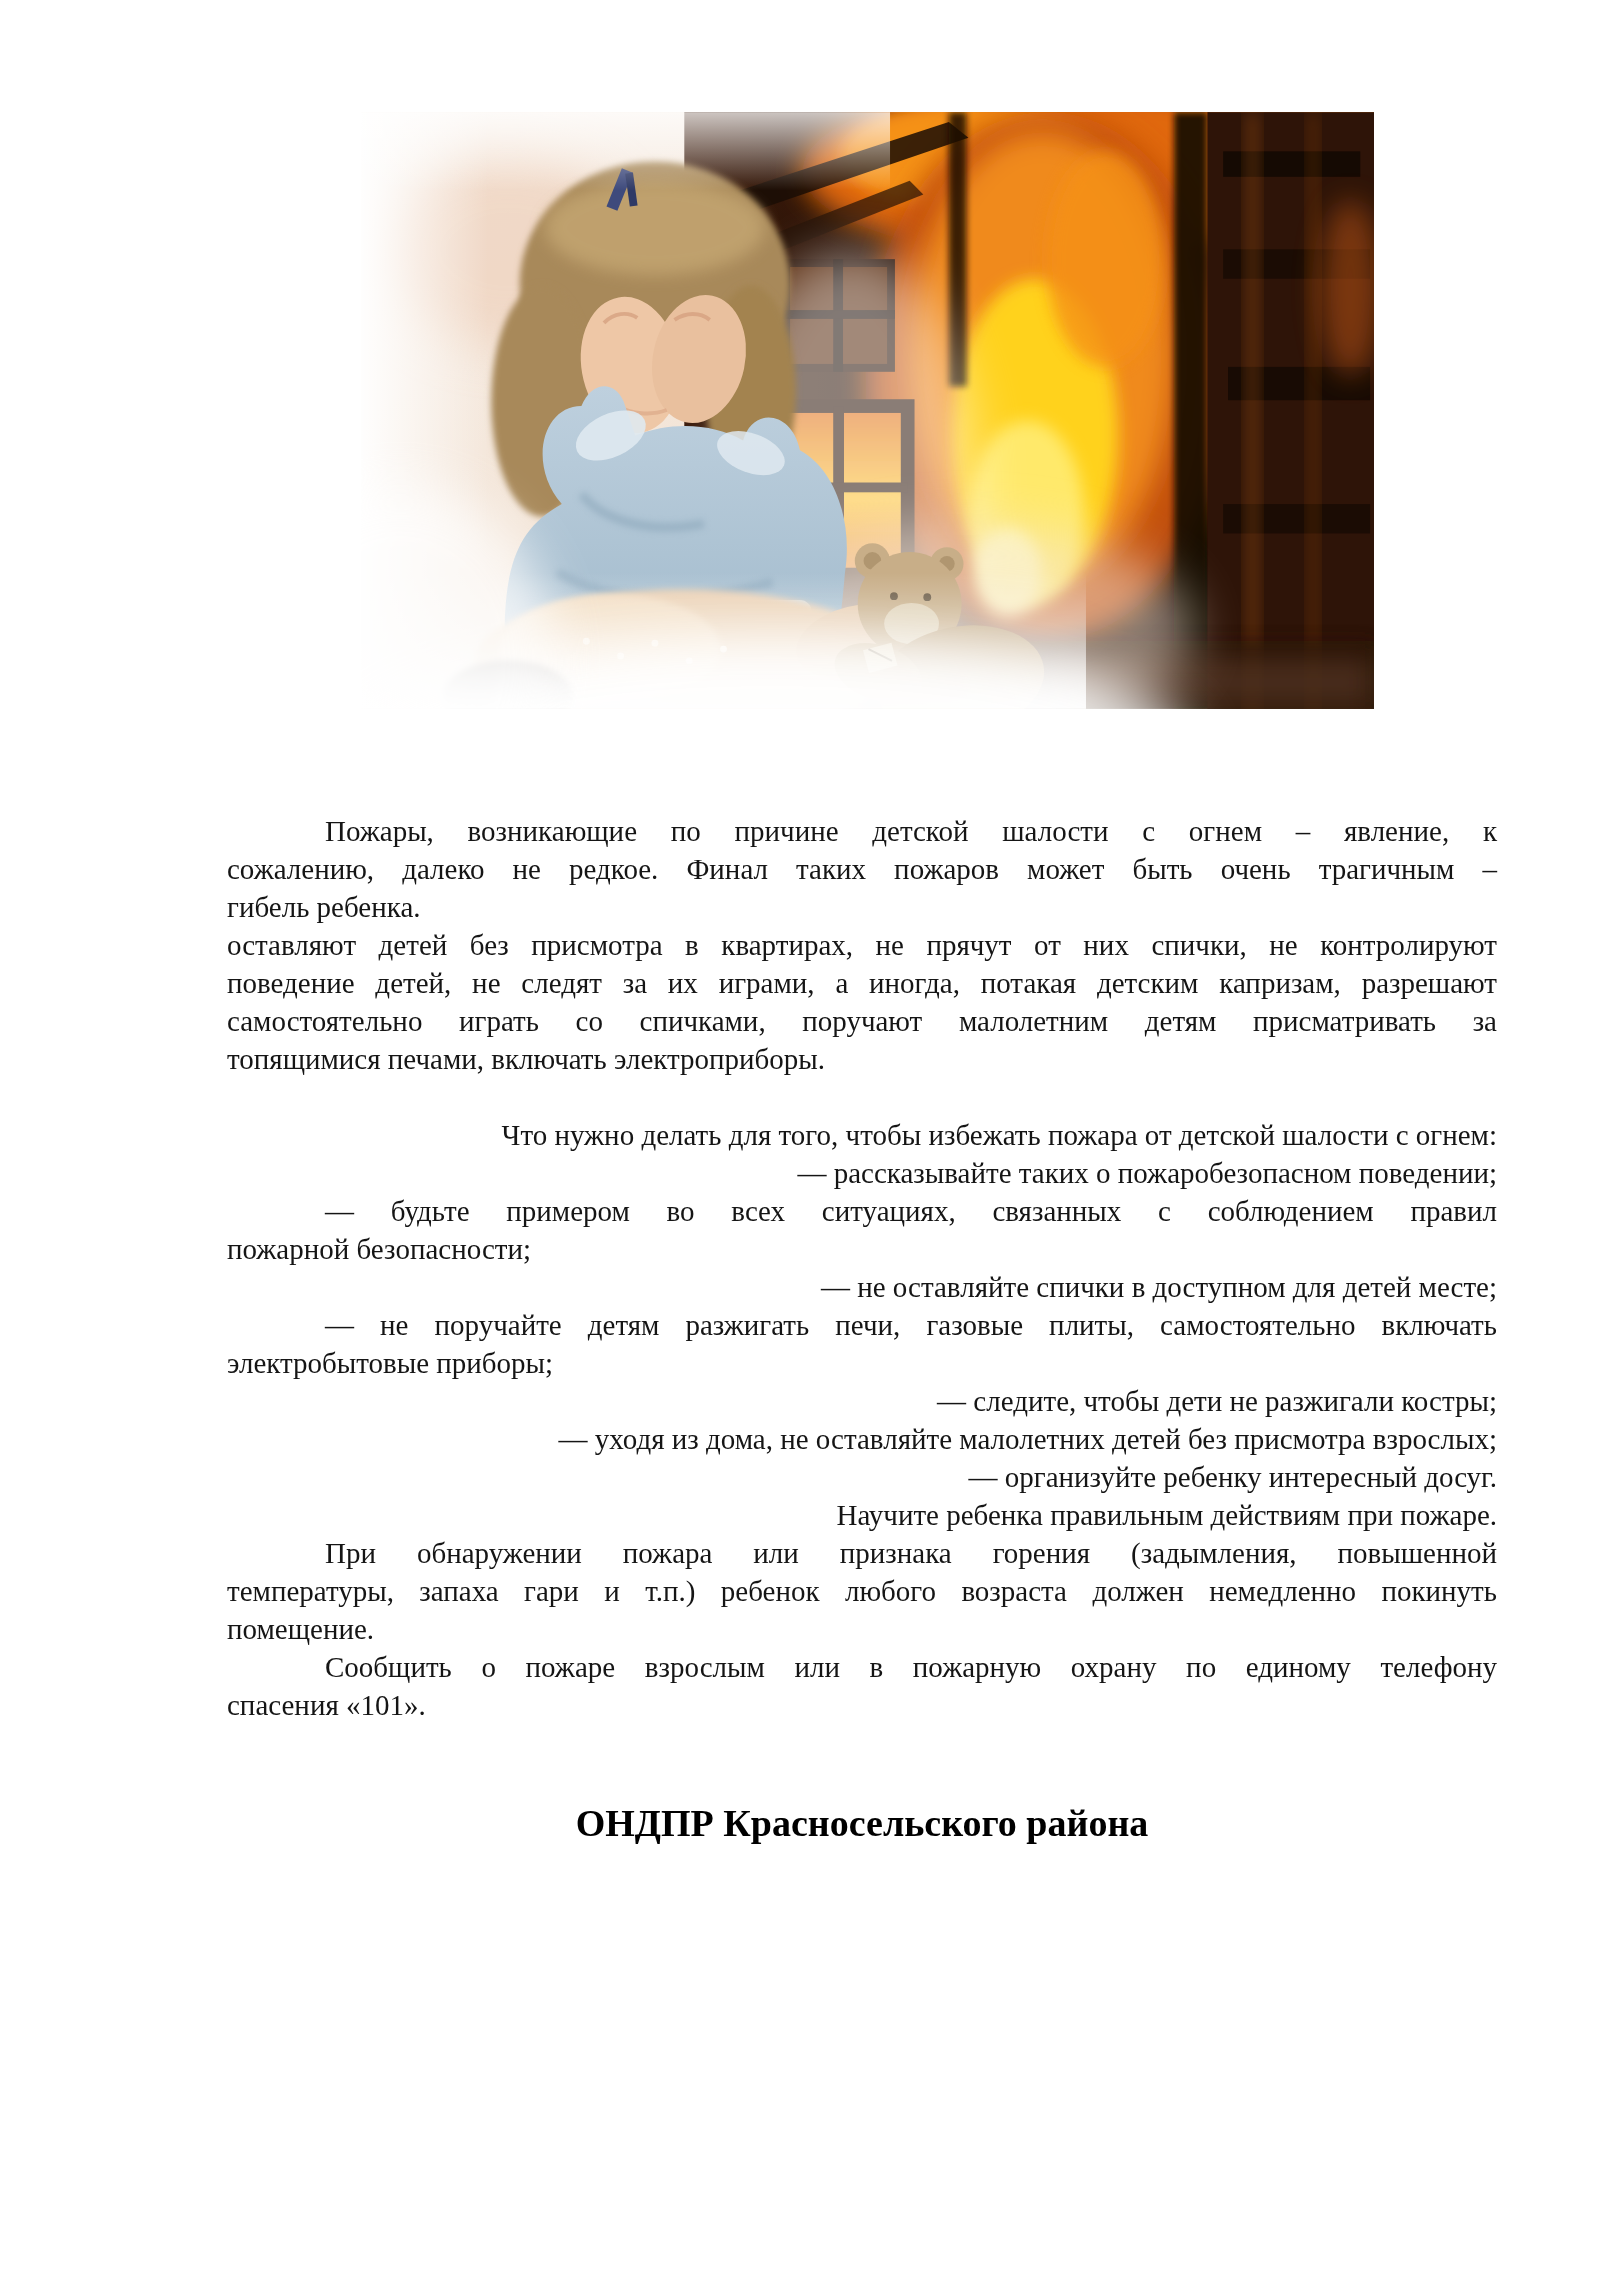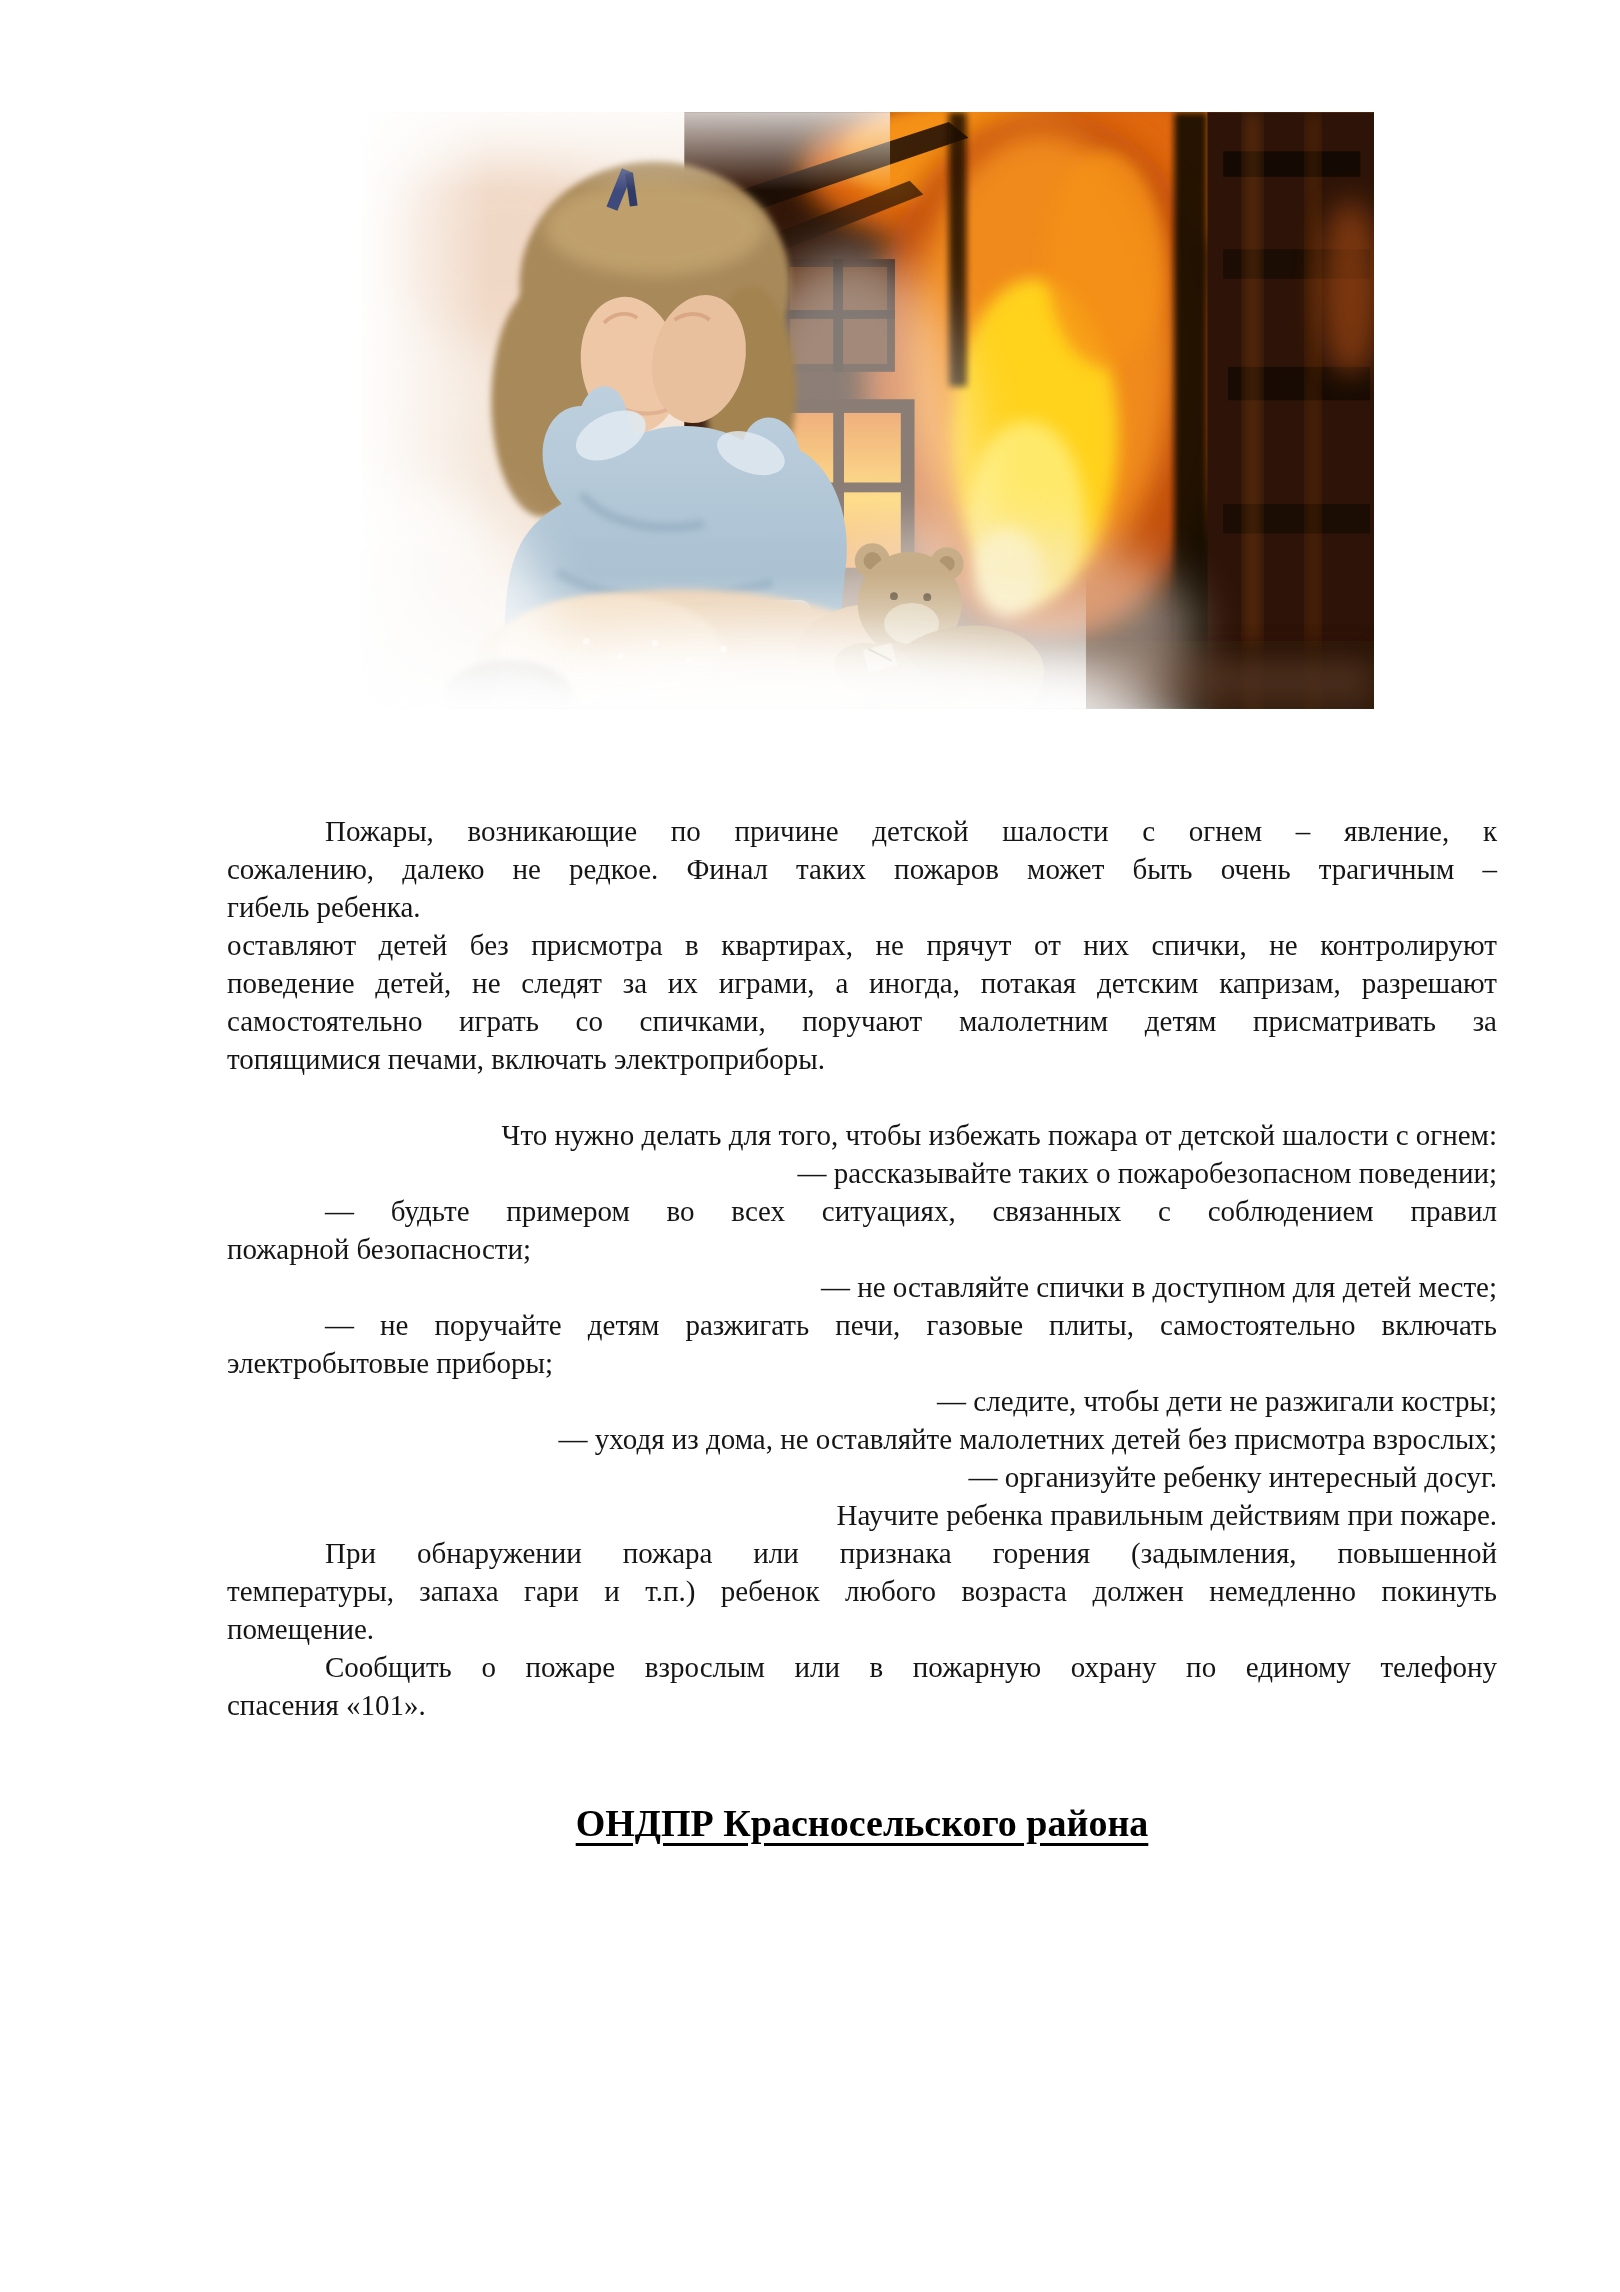--- a/index.html
+++ b/index.html
@@ -8,21 +8,21 @@
   .photo{position:absolute;left:361px;top:112px;width:1013px;height:597px;overflow:hidden;}
   .photo svg{display:block;width:1013px;height:597px;}
   .textblock{position:absolute;left:227px;top:784px;width:1270px;
              font-size:29px;line-height:38px;color:#151515;margin-top:28px;}
   .ln{min-height:38px;white-space:normal;}
   .ln.ind{text-indent:98px;text-align:right;}
   .ln.j{text-align:justify;text-align-last:justify;}
   .spacer{height:38px;}
   .footer-title{position:absolute;left:227px;top:1800px;width:1270px;text-align:center;
                 font-weight:bold;font-size:38px;line-height:47px;color:#000;}
-  .footer-title span{text-decoration:underline;text-decoration-thickness:2.9px;text-underline-offset:6.9px;text-align:right;}
+  .footer-title span{text-decoration-thickness:2.9px;text-underline-offset:6.9px;text-align:right;}
 </style>
 </head>
 <body>
 
 <div class="page">
 
   <div class="photo">
     <svg viewBox="0 0 1034 609" xmlns="http://www.w3.org/2000/svg">
       <defs>
         <linearGradient id="paleBg" x1="0" y1="0" x2="1" y2="1">

